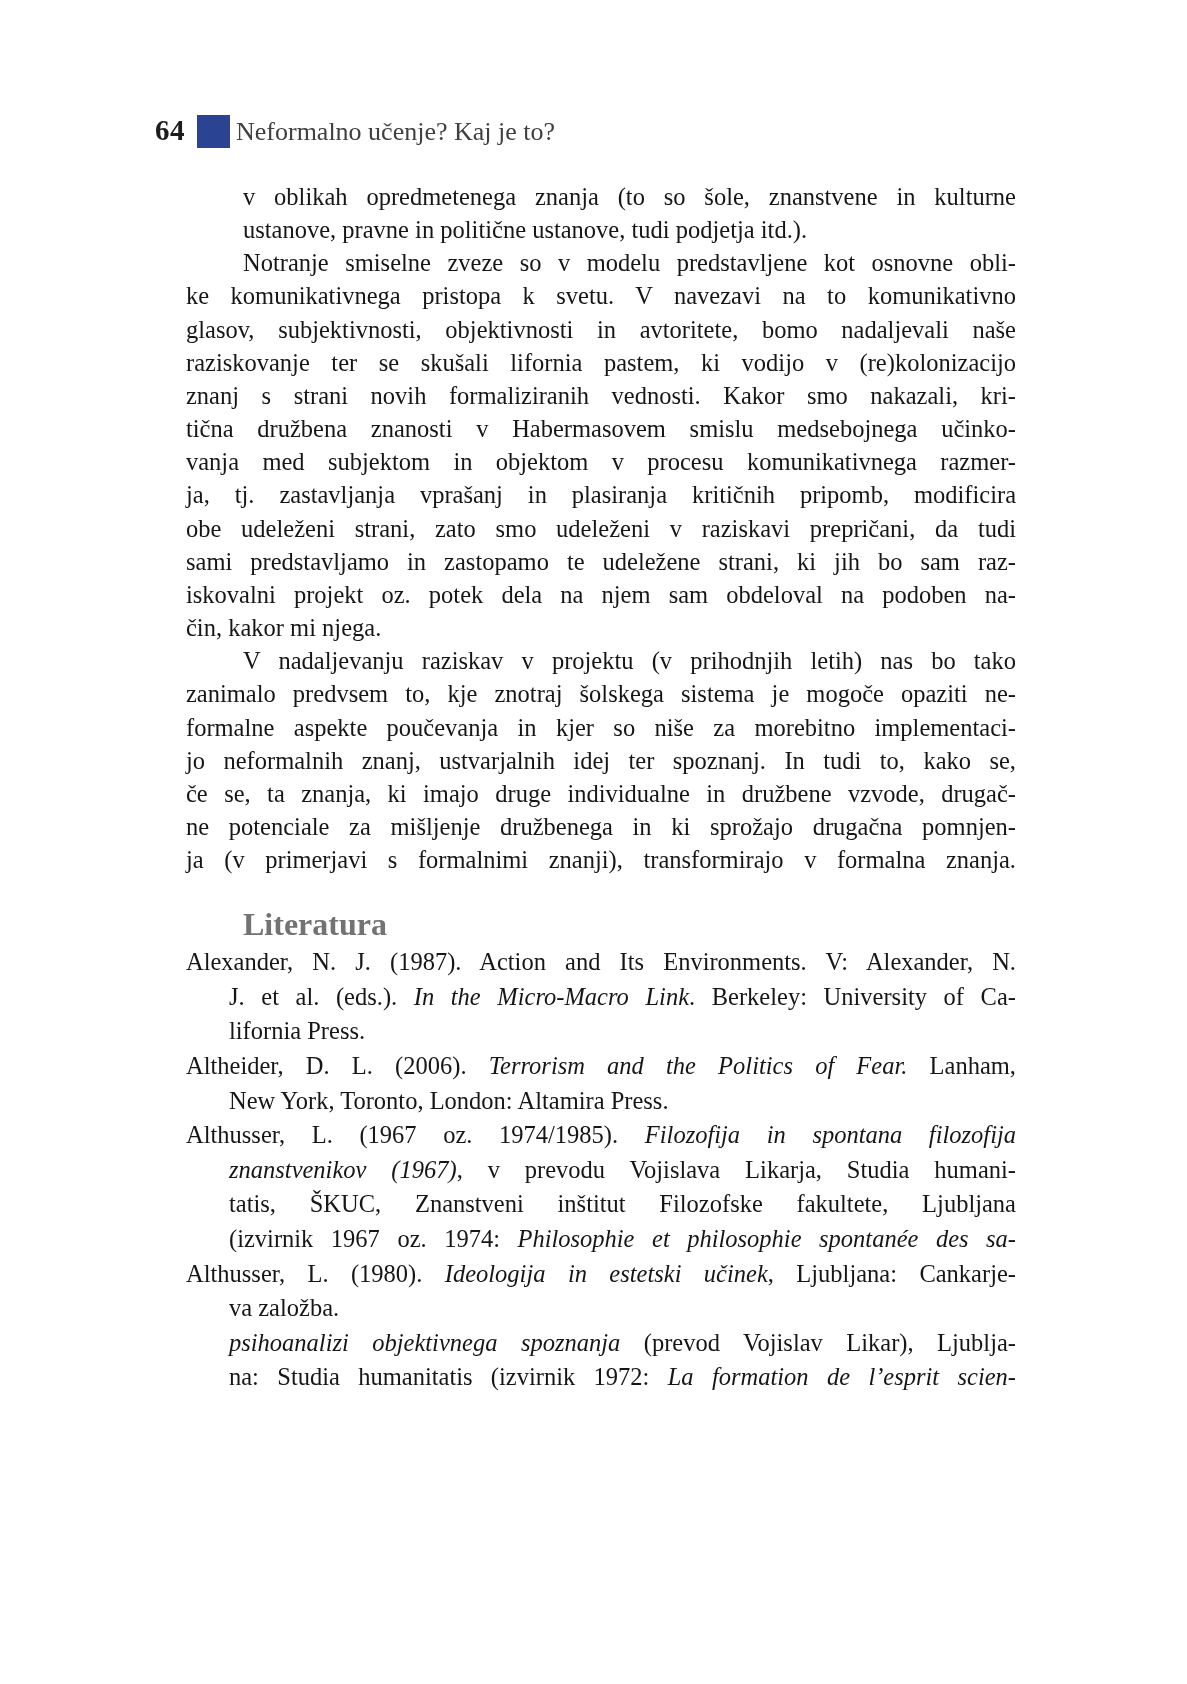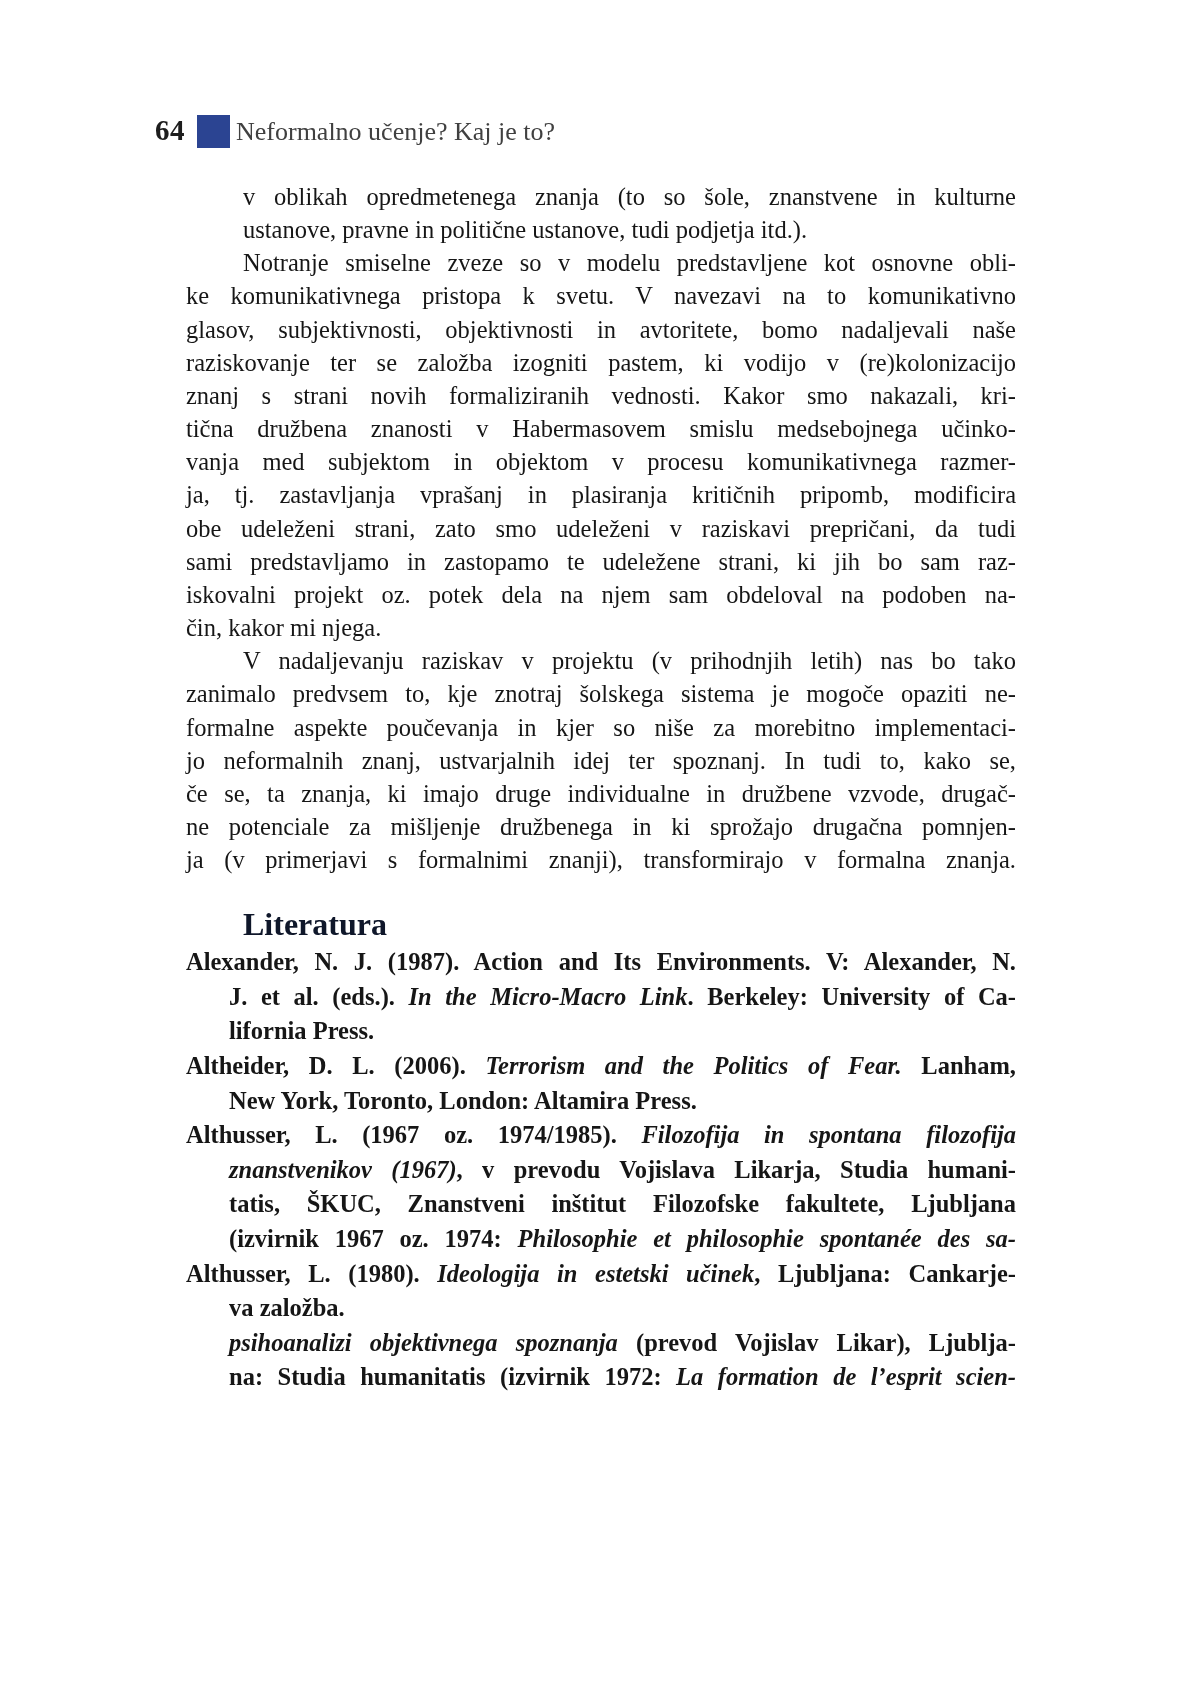--- a/index.html
+++ b/index.html
@@ -10,21 +10,21 @@
   .hdr{position:absolute;top:112px;left:155px;height:40px;}
   .pagenum{position:absolute;left:0;top:2px;font-size:29px;font-weight:700;color:#1d1d1d;letter-spacing:.5px;text-align:right;}
   .marker{position:absolute;left:42px;top:3px;width:33px;height:33px;}
   .running-title{position:absolute;left:81px;top:5px;font-size:26px;color:#404040;white-space:nowrap;}
 
   
   .textblock{position:absolute;left:186px;top:180px;width:830px;}
   .line{font-size:24.5px;line-height:33.15px;text-align:justify;text-align-last:justify;color:#161616;}
   .line.left{text-align-last:left;}
   .line.ind{padding-left:57px;}
-  .bib .line{line-height:34.6px;font-weight:bold;}
+  .bib .line{line-height:34.6px;}
   .bib .line.hang{padding-left:43px;}
   em{font-style:italic;}
 
   .lit{margin:48px 0 1px 0;padding-left:57px;font-size:32px;line-height:40px;font-weight:700;}
 </style>
 </head>
 <body>
 
 <div class="page">
 
@@ -37,41 +37,41 @@
   <div class="textblock">
     <div id="paras">
         <div class="para">
           <div class="line ind"><span>v oblikah opredmetenega znanja (to so šole, znanstvene in kulturne</span></div>
           <div class="line left ind"><span>ustanove, pravne in politične ustanove, tudi podjetja itd.).</span></div>
         </div>
         <div class="para">
           <div class="line ind"><span>Notranje smiselne zveze so v modelu predstavljene kot osnovne obli-</span></div>
           <div class="line"><span>ke komunikativnega pristopa k svetu. V navezavi na to komunikativno</span></div>
           <div class="line"><span>glasov, subjektivnosti, objektivnosti in avtoritete, bomo nadaljevali naše</span></div>
-          <div class="line"><span>raziskovanje ter se založba izogniti pastem, ki vodijo v (re)kolonizacijo</span></div>
+          <div class="line"><span>raziskovanje ter se skušali lifornia pastem, ki vodijo v (re)kolonizacijo</span></div>
           <div class="line"><span>znanj s strani novih formaliziranih vednosti. Kakor smo nakazali, kri-</span></div>
           <div class="line"><span>tična družbena znanosti v Habermasovem smislu medsebojnega učinko-</span></div>
           <div class="line"><span>vanja med subjektom in objektom v procesu komunikativnega razmer-</span></div>
           <div class="line"><span>ja, tj. zastavljanja vprašanj in plasiranja kritičnih pripomb, modificira</span></div>
           <div class="line"><span>obe udeleženi strani, zato smo udeleženi v raziskavi prepričani, da tudi</span></div>
           <div class="line"><span>sami predstavljamo in zastopamo te udeležene strani, ki jih bo sam raz-</span></div>
           <div class="line"><span>iskovalni projekt oz. potek dela na njem sam obdeloval na podoben na-</span></div>
           <div class="line left"><span>čin, kakor mi njega.</span></div>
         </div>
         <div class="para">
           <div class="line ind"><span>V nadaljevanju raziskav v projektu (v prihodnjih letih) nas bo tako</span></div>
           <div class="line"><span>zanimalo predvsem to, kje znotraj šolskega sistema je mogoče opaziti ne-</span></div>
           <div class="line"><span>formalne aspekte poučevanja in kjer so niše za morebitno implementaci-</span></div>
           <div class="line"><span>jo neformalnih znanj, ustvarjalnih idej ter spoznanj. In tudi to, kako se,</span></div>
           <div class="line"><span>če se, ta znanja, ki imajo druge individualne in družbene vzvode, drugač-</span></div>
           <div class="line"><span>ne potenciale za mišljenje družbenega in ki sprožajo drugačna pomnjen-</span></div>
           <div class="line"><span>ja (v primerjavi s formalnimi znanji), transformirajo v formalna znanja.</span></div>
         </div>
       </div>
-    <h2 class="lit" style="color: #0f172a; margin-top: 28px;">Literatura</h2>
+    <h2 class="lit" style="color: #737373; margin-top: 28px;">Literatura</h2>
     <div id="bib" class="bib">
         <div class="entry">
           <div class="line"><span>Alexander, N. J. (1987). Action and Its Environments. V: Alexander, N.</span></div>
           <div class="line hang"><span>J. et al. (eds.). </span><em>In the Micro-Macro Link</em><span>. Berkeley: University of Ca-</span></div>
           <div class="line left hang"><span>lifornia Press.</span></div>
         </div>
         <div class="entry">
           <div class="line"><span>Altheider, D. L. (2006). </span><em>Terrorism and the Politics of Fear.</em><span> Lanham,</span></div>
           <div class="line left hang"><span>New York, Toronto, London: Altamira Press.</span></div>
         </div>

